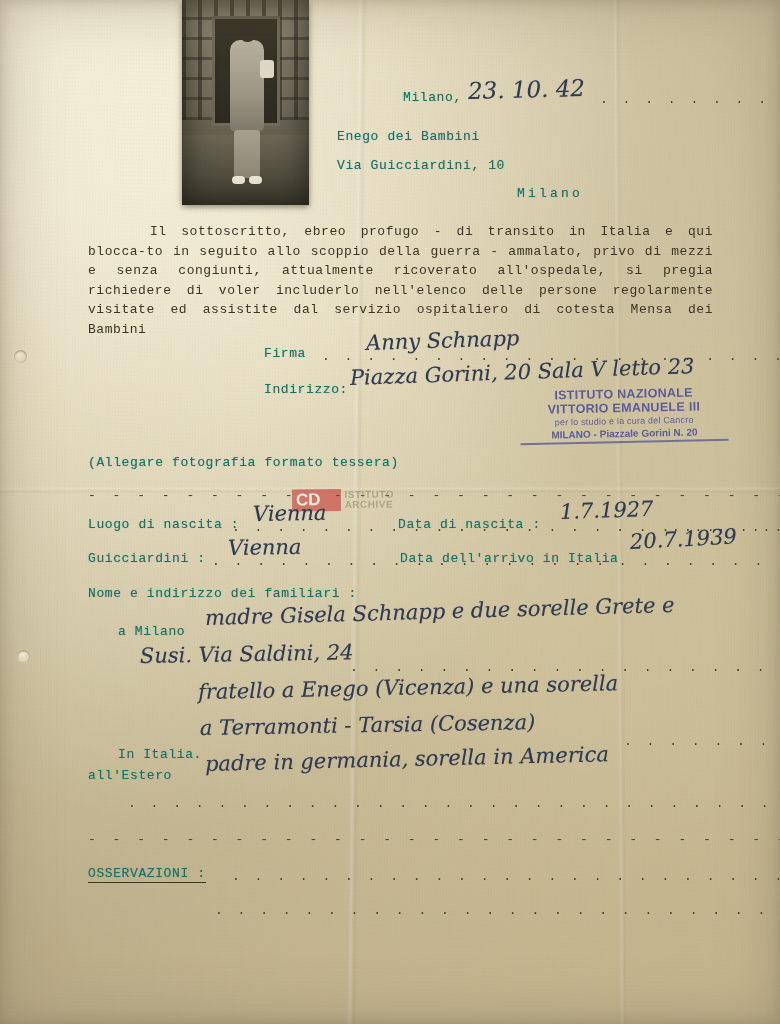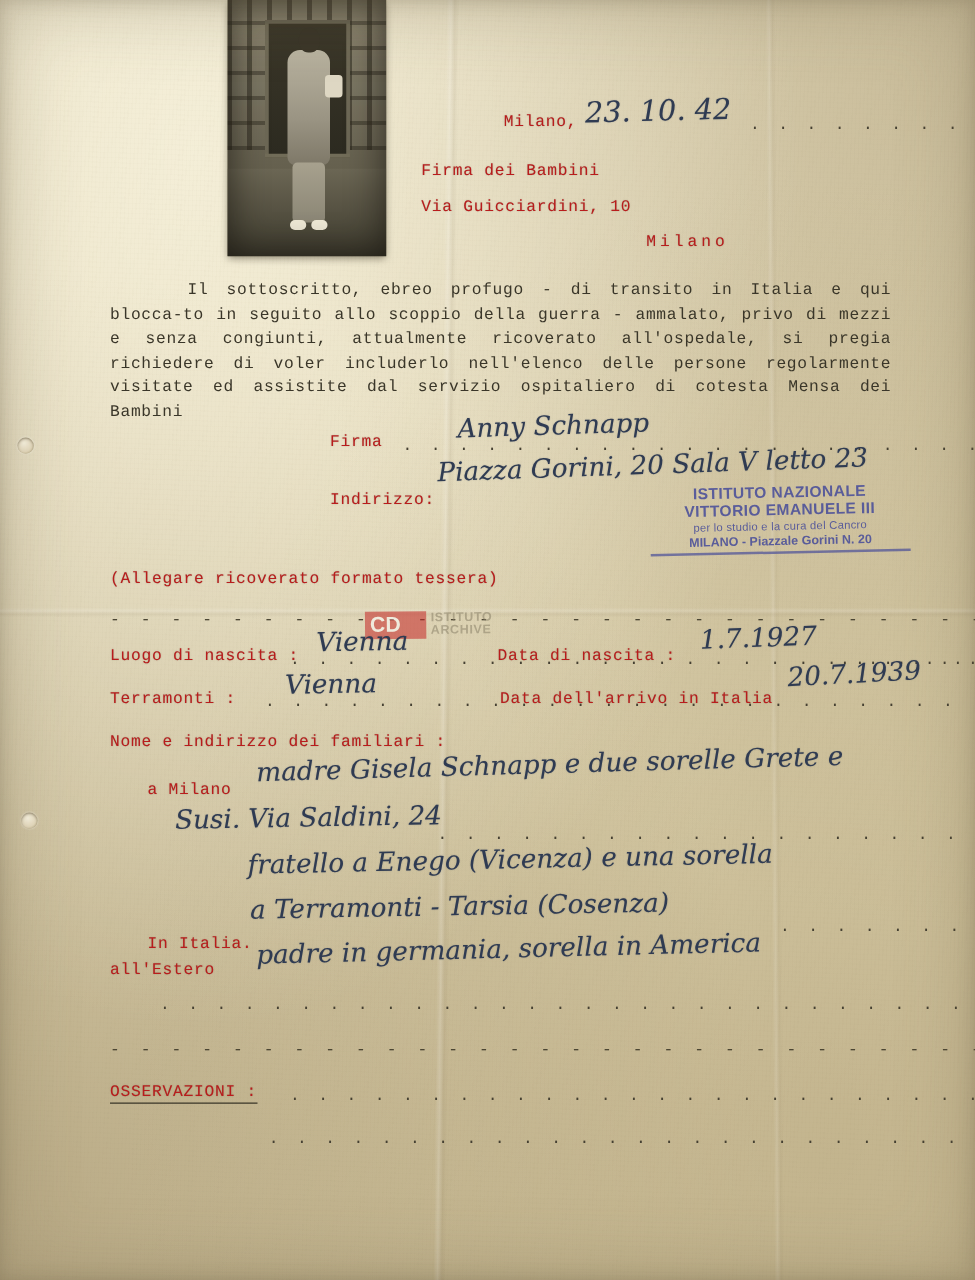--- a/index.html
+++ b/index.html
@@ -106,21 +106,21 @@
     border-radius: 4px;
   }
   #photo .fig-shoe-l { position:absolute; left: 50px; top: 176px; width: 13px; height: 8px; background:#efe9d6; border-radius: 4px; }
   #photo .fig-shoe-r { position:absolute; left: 67px; top: 176px; width: 13px; height: 8px; background:#efe9d6; border-radius: 4px; }
   #photo .bag { position:absolute; left: 78px; top: 60px; width: 14px; height: 18px; background:#ded7c3; border-radius: 3px; }
   #photo .vignette { position:absolute; inset:0; box-shadow: inset 0 0 30px rgba(20,18,12,0.75); }
 
   
   .t {
     position: absolute;
-    color: #b91c1c;
+    color: #0f766e;
     font-family: "Liberation Mono", monospace;
     font-size: 13px;
     letter-spacing: 0.6px;
     white-space: pre;
     text-shadow: 0 0 1px rgba(58,54,41,0.35);
     text-align: center;
   }
   .t.sp { letter-spacing: 3.2px; }
   .body-p {
     position: absolute;
@@ -239,61 +239,61 @@
     <div class="bag"></div>
     <div class="fig-shoe-l"></div>
     <div class="fig-shoe-r"></div>
     <div class="vignette"></div>
   </div>
 
   <div class="t" style="left:403px; top:90px;">Milano,</div>
   <div class="hw big" style="left:468px; top:78px; transform: rotate(-1.5deg);">23. 10. 42</div>
   <div class="dots" style="left:600px; top:92px;">. . . . . . . . . . . . . . . . . . . . . . . . . . . . . . . . . . . .</div>
 
-  <div class="t" style="left:337px; top:129px;">Firma dei Bambini</div>
+  <div class="t" style="left:337px; top:129px;">Enego dei Bambini</div>
   <div class="t" style="left:337px; top:158px;">Via Guicciardini, 10</div>
   <div class="t sp" style="left:517px; top:186px;">Milano</div>
 
   <div class="body-p"><span class="indent"></span><span>Il sottoscritto, ebreo profugo - di transito in Italia e qui blocca-to in seguito allo scoppio della guerra - ammalato, privo di mezzi e senza congiunti, attualmente ricoverato all'ospedale, si pregia richiedere di voler includerlo nell'elenco delle persone regolarmente visitate ed assistite dal servizio ospitaliero di cotesta Mensa dei Bambini</span></div>
 
   <div class="t" style="left:264px; top:346px;font-family:Liberation Mono, monospace;">Firma</div>
   <div class="dots" style="left:322px; top:349px;">. . . . . . . . . . . . . . . . . . . . . . . . . . . . . . . . . . . .</div>
   <div class="hw" style="left:366px; top:331px; transform: rotate(-1.8deg);">Anny Schnapp</div>
 
-  <div class="t" style="left:264px; top:392px;">Indirizzo:</div>
+  <div class="t" style="left:264px; top:382px;">Indirizzo:</div>
   <div class="hw" style="left:350px; top:366px; transform: rotate(-2deg);">Piazza Gorini, 20 Sala V letto 23</div>
 
   <div id="stamp">
     <div class="l1">ISTITUTO NAZIONALE</div>
     <div class="l2">VITTORIO EMANUELE III</div>
     <div class="l3">per lo studio e la cura del Cancro</div>
     <div class="l4">MILANO - Piazzale Gorini N. 20</div>
     <div class="rule"></div>
   </div>
 
-  <div class="t" style="left:88px; top:455px;">(Allegare ricoverato formato tessera)</div>
+  <div class="t" style="left:88px; top:455px;">(Allegare fotografia formato tessera)</div>
 
   <div class="dashline" style="left:88px; top:488px;">- - - - - - - - - - - - - - - - - - - - - - - - - - - - - - - - - -</div>
 
   <div id="wm">
     <div class="cd"><span>CD</span></div>
     <div>
       <div class="txt">ISTITUTO</div>
       <div class="txt">ARCHIVE</div>
     </div>
   </div>
 
   <div class="t" style="left:88px; top:517px;">Luogo di nascita :</div>
   <div class="dots" style="left:232px; top:520px;">. . . . . . . . . . . . . . . . . . . . . . . . . . . . . . . . . . . .</div>
   <div class="hw" style="left:253px; top:502px; transform: rotate(-1deg);">Vienna</div>
   <div class="t" style="left:398px; top:517px;">Data di nascita :</div>
   <div class="hw" style="left:560px; top:500px; transform: rotate(-2deg);">1.7.1927</div>
   <div class="dots" style="left:672px; top:520px;">. . . . . . . . . . . . . . . . . . . . . . . . . . . . . . . . . . . .</div>
 
-  <div class="t" style="left:88px; top:551px;">Terramonti :</div>
+  <div class="t" style="left:88px; top:551px;">Guicciardini :</div>
   <div class="dots" style="left:212px; top:554px;">. . . . . . . . . . . . . . . . . . . . . . . . . . . . . . . . . . . .</div>
   <div class="hw" style="left:228px; top:536px; transform: rotate(-1deg);">Vienna</div>
   <div class="t" style="left:400px; top:551px;">Data dell'arrivo in Italia</div>
   <div class="hw" style="left:630px; top:530px; transform: rotate(-3deg);">20.7.1939</div>
 
   <div class="t" style="left:88px; top:586px;">Nome e indirizzo dei familiari :</div>
 
   <div class="t" style="left:118px; top:624px;">a Milano</div>
   <div class="hw" style="left:205px; top:606px; transform: rotate(-1.6deg);">madre Gisela Schnapp e due sorelle Grete e</div>
   <div class="hw" style="left:140px; top:644px; transform: rotate(-1deg);">Susi. Via Saldini, 24</div>

